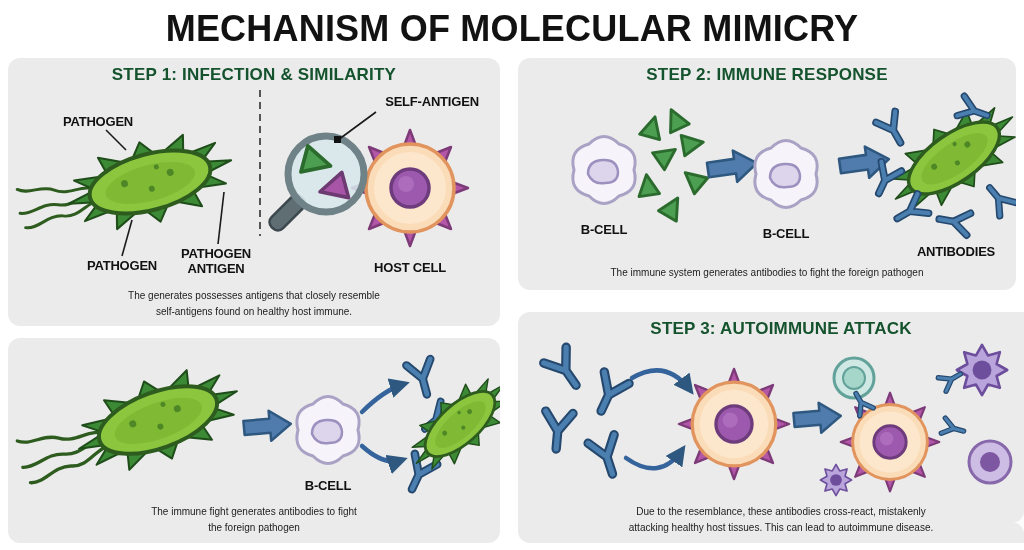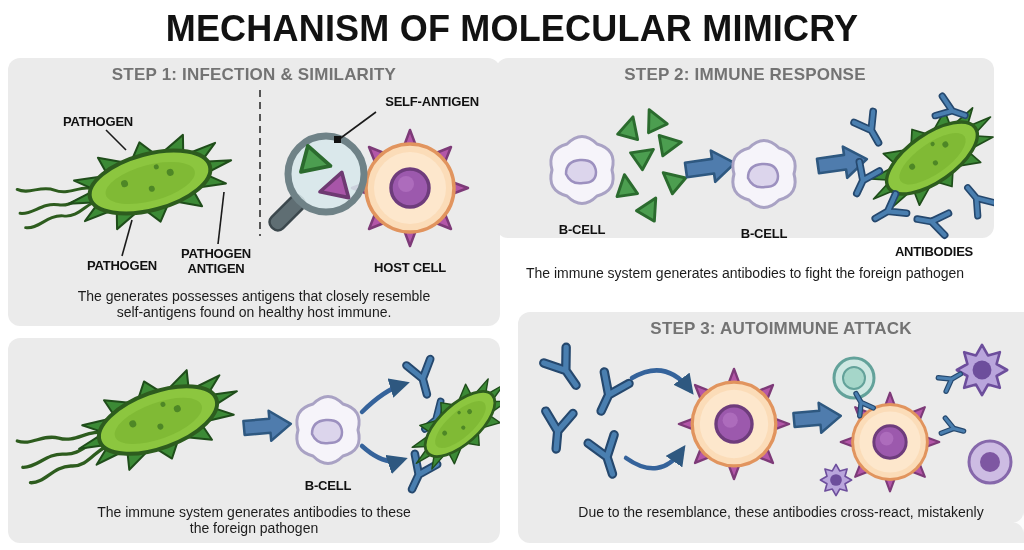--- a/index.html
+++ b/index.html
@@ -1,26 +1,26 @@
 <!DOCTYPE html>
 <html><head>
 <meta charset="utf-8">
 <style>
   *{margin:0;padding:0;box-sizing:border-box}
   html,body{width:1024px;height:550px}
   body{background:#ffffff;font-family:"Liberation Sans",sans-serif;position:relative;overflow:hidden}
   .title{position:absolute;top:8px;left:0;width:100%;text-align:center;font-size:36px;font-weight:800;color:#121212;letter-spacing:.2px}
   .panel{position:absolute;background:#ebebeb;border-radius:12px}
   .p1{left:8px;top:58px;width:492px;height:268px}
-  .p2{left:496px;top:58px;width:498px;height:180px}
+  .p2{left:518px;top:58px;width:498px;height:232px}
   .p3{left:8px;top:338px;width:492px;height:205px}
   .p4{left:518px;top:312px;width:526px;height:231px}
-  .phead{position:absolute;top:7px;left:0;width:100%;text-align:center;font-size:17px;font-weight:800;color:#737373;letter-spacing:.2px}
+  .phead{position:absolute;top:7px;left:0;width:100%;text-align:center;font-size:17px;font-weight:800;color:#14532d;letter-spacing:.2px}
   .illus{position:absolute;left:0}
-  .caption{position:absolute;left:0;width:100%;text-align:center;font-size:14px;line-height:16px;color:#1c1c1c}
+  .caption{position:absolute;left:0;width:100%;text-align:center;font-size:10px;line-height:16px;color:#1c1c1c}
   .caption b{font-weight:400}
   .lbl{font-size:13px;font-weight:700;fill:#111;text-anchor:middle;font-family:"Liberation Sans",sans-serif;letter-spacing:-.2px}
   .ptr{stroke:#1a1a1a;stroke-width:1.6}
   .curve{fill:none;stroke:#35639b;stroke-width:4.5;stroke-linecap:round;marker-end:url(#ah)}
   .watermark{position:absolute;right:10px;bottom:4px;font-size:26px;color:#ffffff;opacity:.85}
 </style>
 </head>
 <body>
 
 <svg width="0" height="0" style="position:absolute" aria-hidden="true">
@@ -218,21 +218,21 @@
     <use href="#sym-antibody" transform="translate(412,130) rotate(25) scale(0.95)"></use>
     <use href="#sym-antibody" transform="translate(430,76) rotate(50) scale(0.85)"></use>
 
     <g transform="translate(452,82) rotate(-42) scale(0.7)">
       <use href="#sym-pathogen"></use>
     </g>
 
     <text x="320" y="148" class="lbl">B-CELL</text>
   </svg>
   <div class="caption" style="top:166px">
-    <span>The immune system generates antibodies to these</span><br>
+    <span>The immune fight generates antibodies to fight</span><br>
     <span>the foreign pathogen</span>
   </div>
 </div>
 
 <div class="panel p4">
   <div class="phead">STEP 3: AUTOIMMUNE ATTACK</div>
   <svg class="illus" style="top:28px" width="498" height="160" viewBox="0 0 498 160">
     <use href="#sym-antibody" transform="translate(46,28) rotate(-35) scale(1.05)"></use>
     <use href="#sym-antibody" transform="translate(92,52) rotate(25) scale(1.05)"></use>
     <use href="#sym-antibody" transform="translate(40,88) rotate(5) scale(1.05)"></use>
@@ -254,15 +254,16 @@
     </g>
     <use href="#sym-purplecell" transform="translate(472,122)"></use>
     <use href="#sym-spikycell" transform="translate(318,140) scale(0.65)"></use>
 
     <use href="#sym-antibody" transform="translate(344,64) rotate(150) scale(0.6)"></use>
     <use href="#sym-antibody" transform="translate(434,88) rotate(-75) scale(0.6)"></use>
     <use href="#sym-antibody" transform="translate(432,40) rotate(-120) scale(0.6)"></use>
   </svg>
   <div class="caption" style="top:192px">
     <span>Due to the resemblance, these antibodies cross-react, mistakenly</span><br>
+    <span>attacking healthy host tissues. This can lead to autoimmune disease.</span>
   </div>
   <span class="watermark">✦</span>
 </div>
 
 </body></html>

